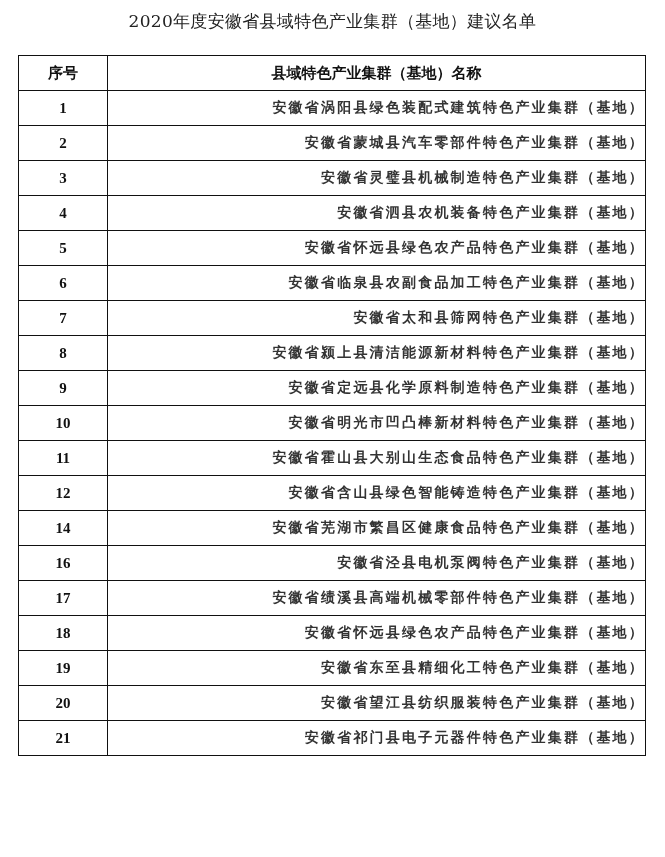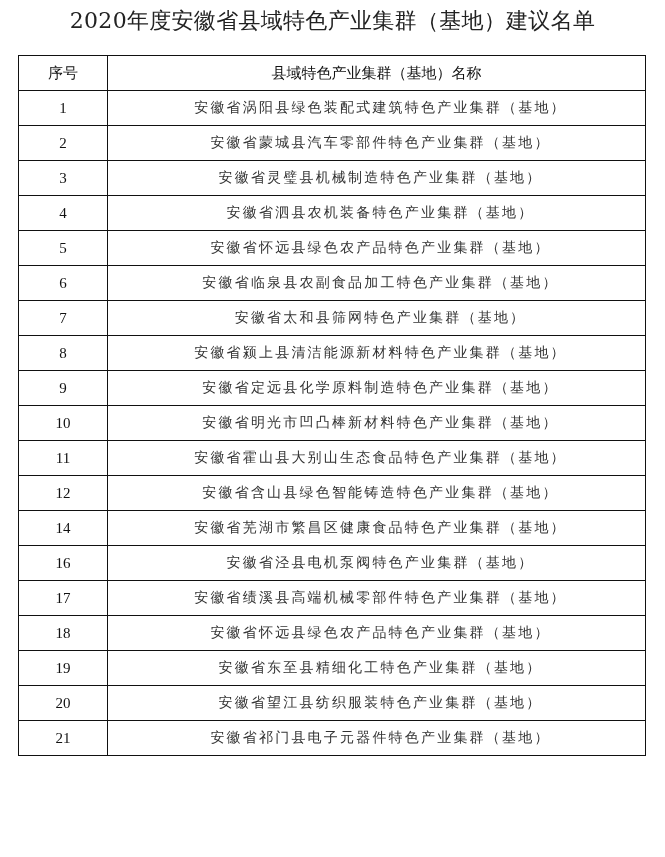--- a/index.html
+++ b/index.html
@@ -1,26 +1,26 @@
 <!DOCTYPE html>
 <html><head>
 <meta charset="utf-8">
 <style>
   html, body { margin: 0; padding: 0; background: #ffffff; }
   body { width: 665px; height: 857px; position: relative; overflow: hidden;
          font-family: "DejaVu Serif", "Liberation Serif", serif; color: #222; }
   .title { position: absolute; top: 8px; left: 0; width: 665px; text-align: center;
-           font-size: 22px; line-height: 26px; color: #222; letter-spacing: 0.3px; }
+           font-size: 17px; line-height: 26px; color: #222; letter-spacing: 0.3px; }
   table { position: absolute; left: 18px; top: 55px; width: 628px;
           border-collapse: collapse; table-layout: fixed; }
-  td, th { border: 1.3px solid #111; height: 34px; padding: 0; font-weight: normal; }
+  td, th { border: 1.3px solid #111; height: 34px; padding: 0; font-weight: bold; }
   th { font-family: "DejaVu Sans", "Liberation Sans", sans-serif; font-size: 15px; color: #111; }
   col.c1 { width: 89px; }
   td.num { text-align: center; font-family: "Liberation Serif", "DejaVu Serif", serif; font-size: 15px; color: #111; }
-  td.name { text-align: center; padding-left: 8px; font-size: 14px; letter-spacing: 2.2px; color: #333;
+  td.name { text-align: right; padding-left: 8px; font-size: 14px; letter-spacing: 2.2px; color: #333;
             font-family: "DejaVu Sans", "Liberation Sans", sans-serif; white-space: nowrap; }
 </style>
 </head>
 <body>
 
 <div class="title">2020年度安徽省县域特色产业集群（基地）建议名单</div>
 
 <table>
   <colgroup>
       <col class="c1">

